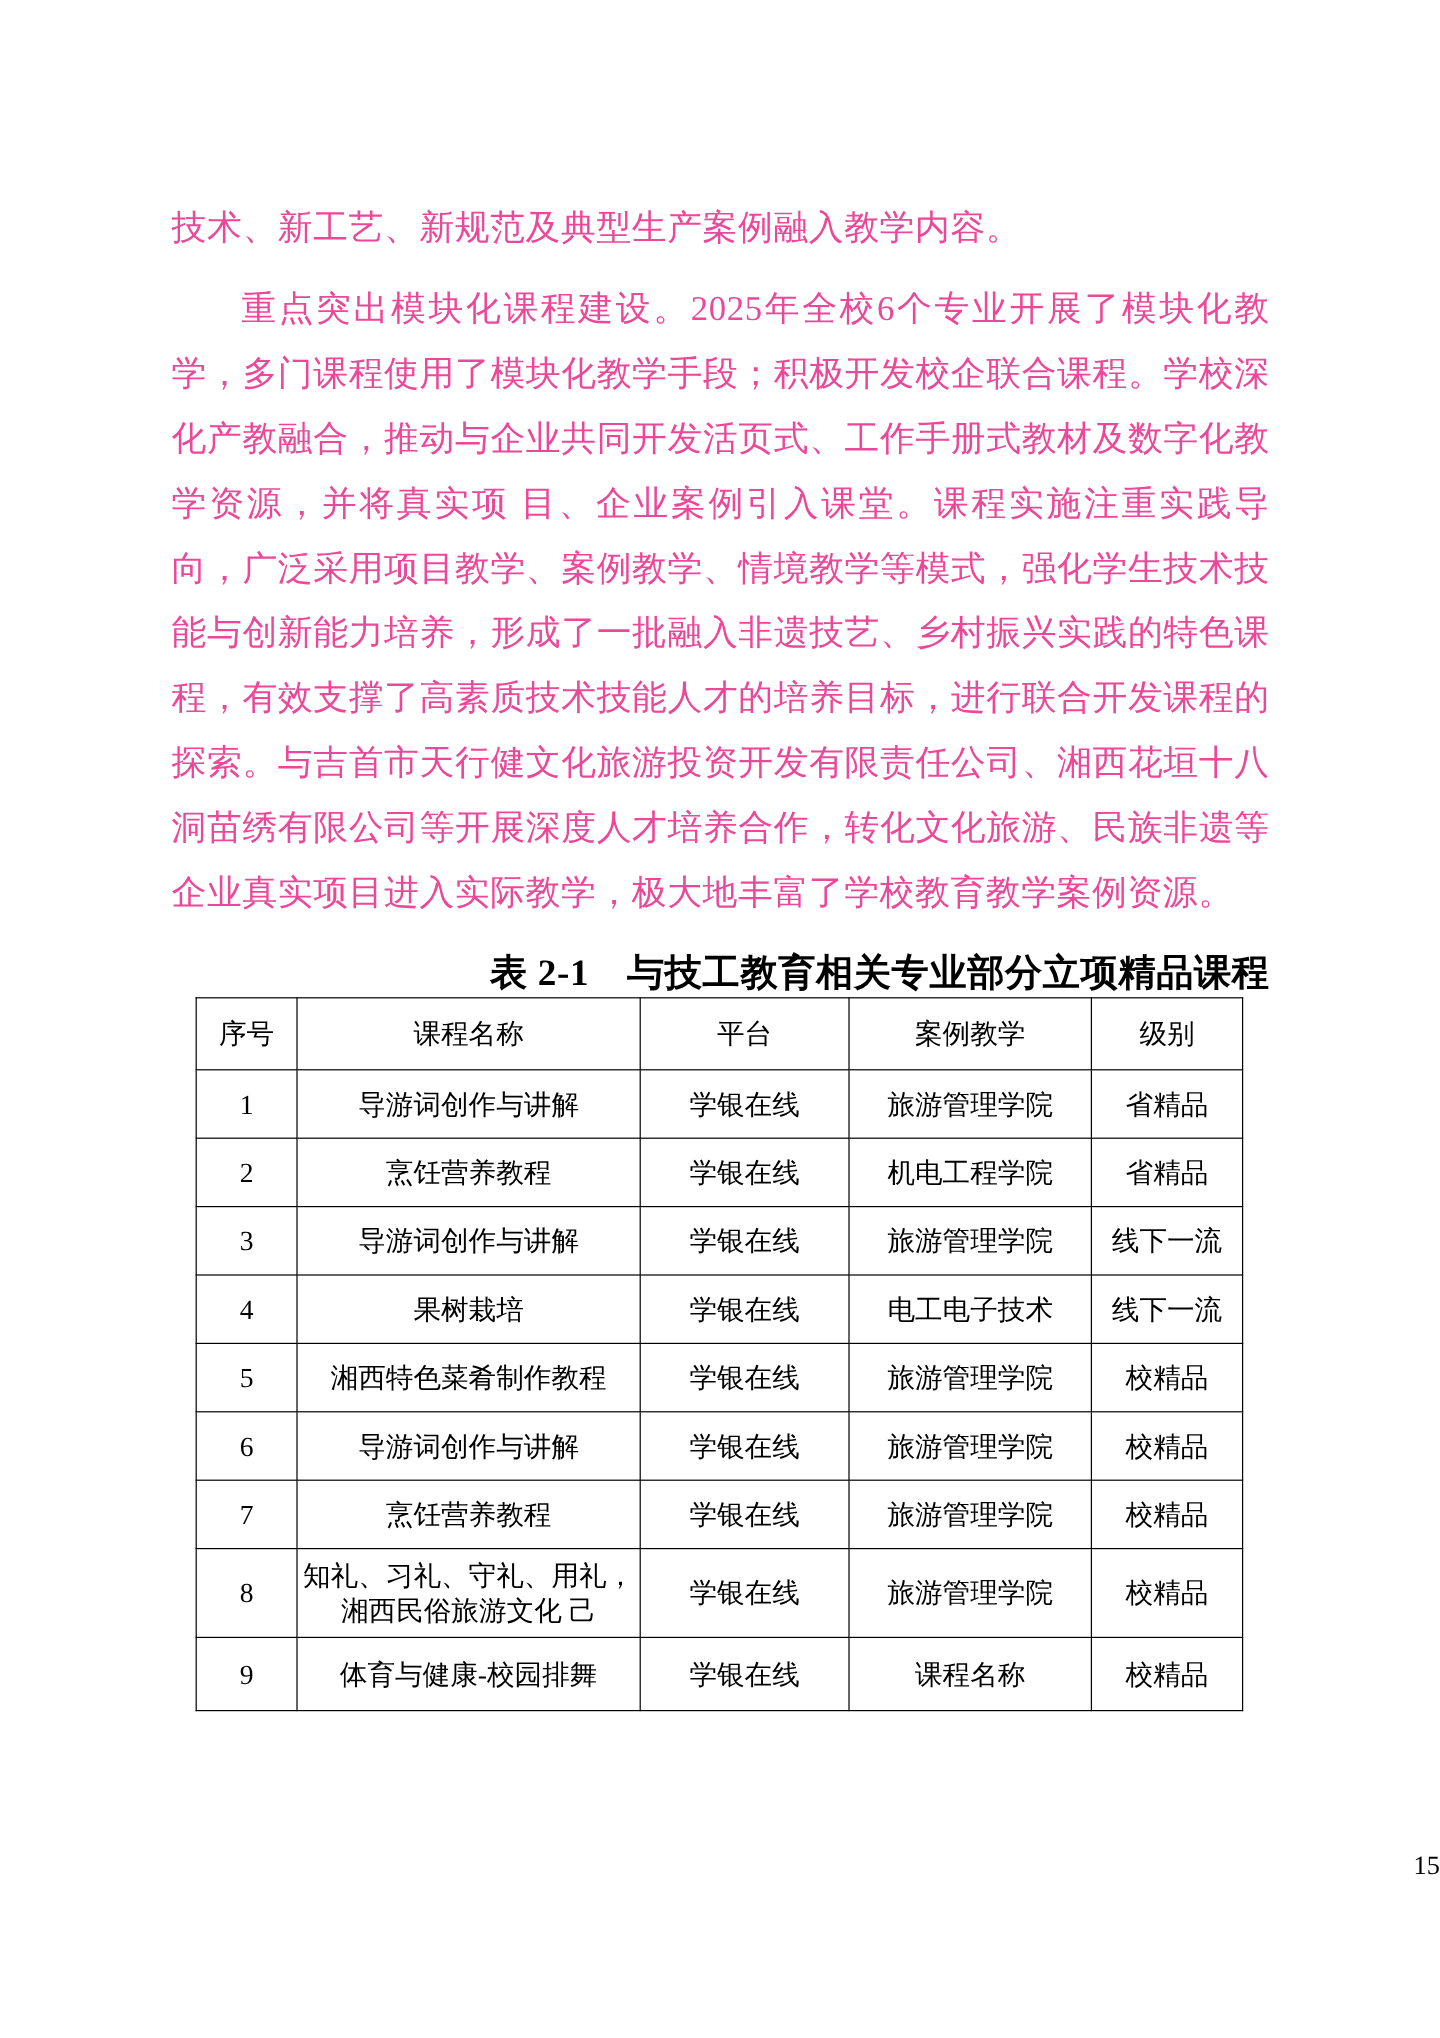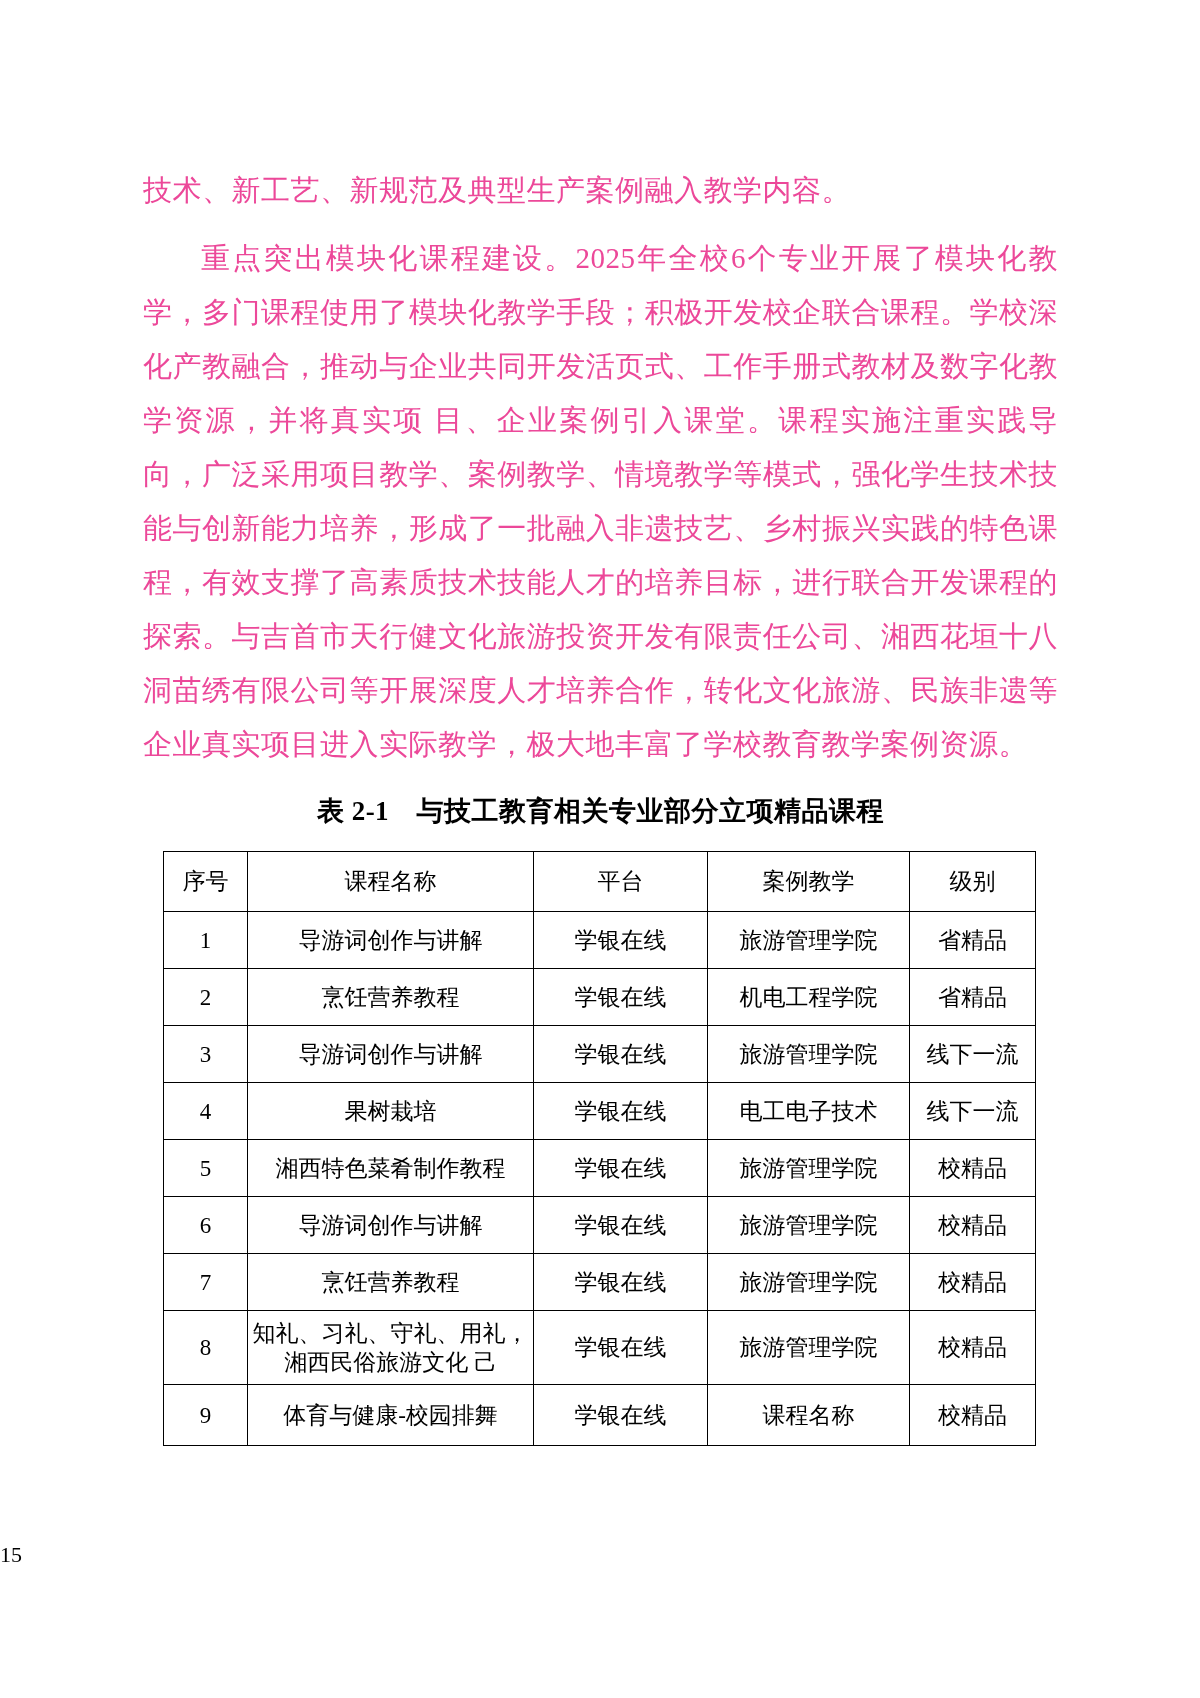--- a/index.html
+++ b/index.html
@@ -26,28 +26,28 @@
     letter-spacing: 0.5px;
     text-align: justify;
     color: #ec4899;
   }
   .para.indent {
     text-indent: 58px;
     margin-top: 14px;
   }
   .table-caption {
     margin-top: 20px;
-    text-align: center;
-    font-size: 27px;
+    text-align: right;
+    font-size: 31px;
     line-height: 40px;
     font-weight: 700;
     letter-spacing: 0.5px;
   }
   table.courses {
-    margin-top: 20px;
+    margin-top: 0;
     margin-left: 20px;
     width: 872px;
     border-collapse: collapse;
     table-layout: fixed;
   }
   table.courses th,
   table.courses td {
     border: 1.5px solid #000000;
     text-align: center;
     vertical-align: middle;
@@ -60,21 +60,21 @@
   }
   table.courses thead tr { height: 60px; }
   table.courses tbody tr { height: 57px; }
   table.courses tbody tr:nth-child(8) { height: 74px; }
   table.courses tbody tr:nth-child(9) { height: 61px; }
   .page-number {
     position: absolute;
     top: 1540px;
     left: 0;
     width: 100%;
-    text-align: left;
+    text-align: right;
     font-size: 22px;
     line-height: 30px;
   }
 </style>
 </head>
 <body>
 
 <div class="page">
   <div class="content">
 

